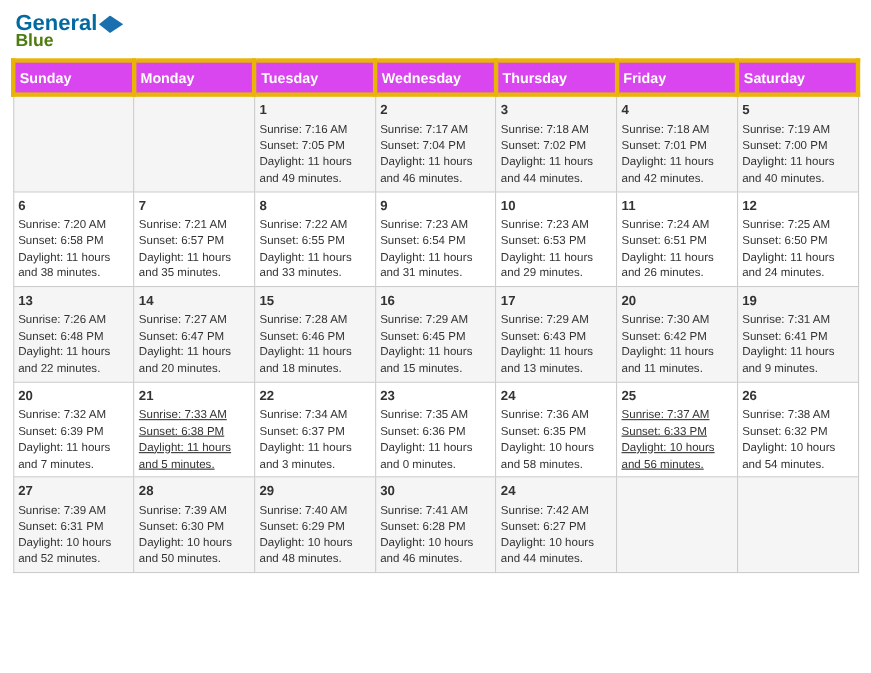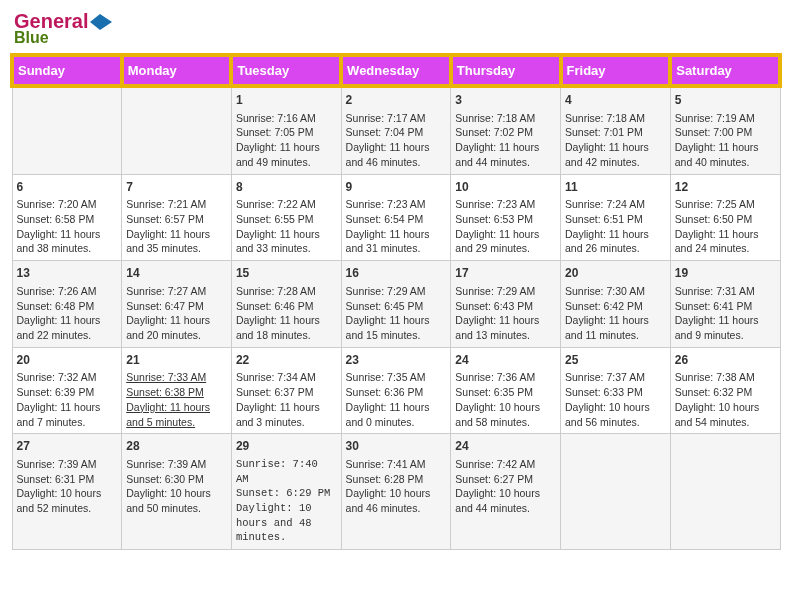--- a/index.html
+++ b/index.html
@@ -77,21 +77,21 @@
     .empty-cell {
       background-color: inherit;
     }
   </style>
 </head>
 <body>
 
 <div class="header">
   <div class="logo">
     <div style="display:flex;align-items:center;">
-      <span style="font-size:20px;font-weight:bold;color:#be185d;">General</span>
+      <span style="font-size:20px;font-weight:bold;color:#0369a1;">General</span>
       <svg width="22" height="16" viewBox="0 0 22 16" style="margin-left:2px;">
         <polygon points="0,8 10,0 22,8 10,16" fill="#1a6faf"></polygon>
       </svg>
     </div>
     <span style="font-size:16px;font-weight:bold;color:#4d7c0f;margin-top:-4px;">Blue</span>
   </div>
   <div class="title-block">
     <div class="month-title"></div>
     <div class="location"></div>
   </div>
@@ -258,21 +258,21 @@
 Daylight: 11 hours and 0 minutes.</div>
         </td>
         <td>
           <span class="day-num">24</span>
           <div class="day-info" style="white-space: pre-line;">Sunrise: 7:36 AM
 Sunset: 6:35 PM
 Daylight: 10 hours and 58 minutes.</div>
         </td>
         <td>
           <span class="day-num">25</span>
-          <div class="day-info" style="white-space: pre-line;">Sunrise: 7:37 AM
+          <div class="day-info" style="white-space: pre-line; text-decoration: underline;">Sunrise: 7:37 AM
 Sunset: 6:33 PM
 Daylight: 10 hours and 56 minutes.</div>
         </td>
         <td>
           <span class="day-num">26</span>
           <div class="day-info" style="white-space: pre-line;">Sunrise: 7:38 AM
 Sunset: 6:32 PM
 Daylight: 10 hours and 54 minutes.</div>
         </td>
       </tr>
@@ -284,21 +284,21 @@
 Daylight: 10 hours and 52 minutes.</div>
         </td>
         <td>
           <span class="day-num">28</span>
           <div class="day-info" style="white-space: pre-line;">Sunrise: 7:39 AM
 Sunset: 6:30 PM
 Daylight: 10 hours and 50 minutes.</div>
         </td>
         <td>
           <span class="day-num">29</span>
-          <div class="day-info" style="white-space: pre-line; font-family: Liberation Mono, monospace;">Sunrise: 7:40 AM
+          <div class="day-info" style="white-space: pre-line;">Sunrise: 7:40 AM
 Sunset: 6:29 PM
 Daylight: 10 hours and 48 minutes.</div>
         </td>
         <td>
           <span class="day-num">30</span>
           <div class="day-info" style="white-space: pre-line;">Sunrise: 7:41 AM
 Sunset: 6:28 PM
 Daylight: 10 hours and 46 minutes.</div>
         </td>
         <td>

